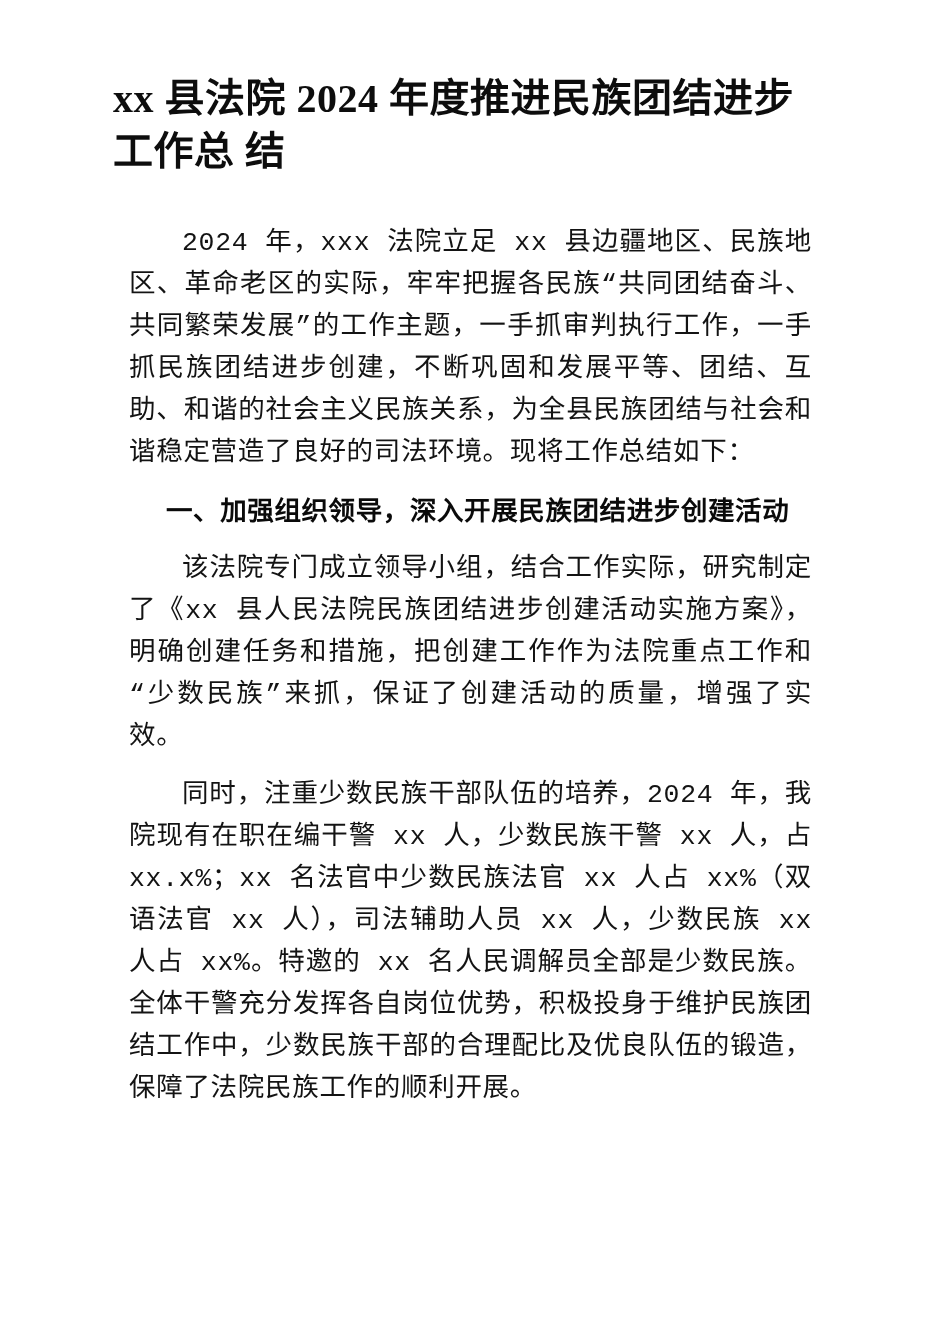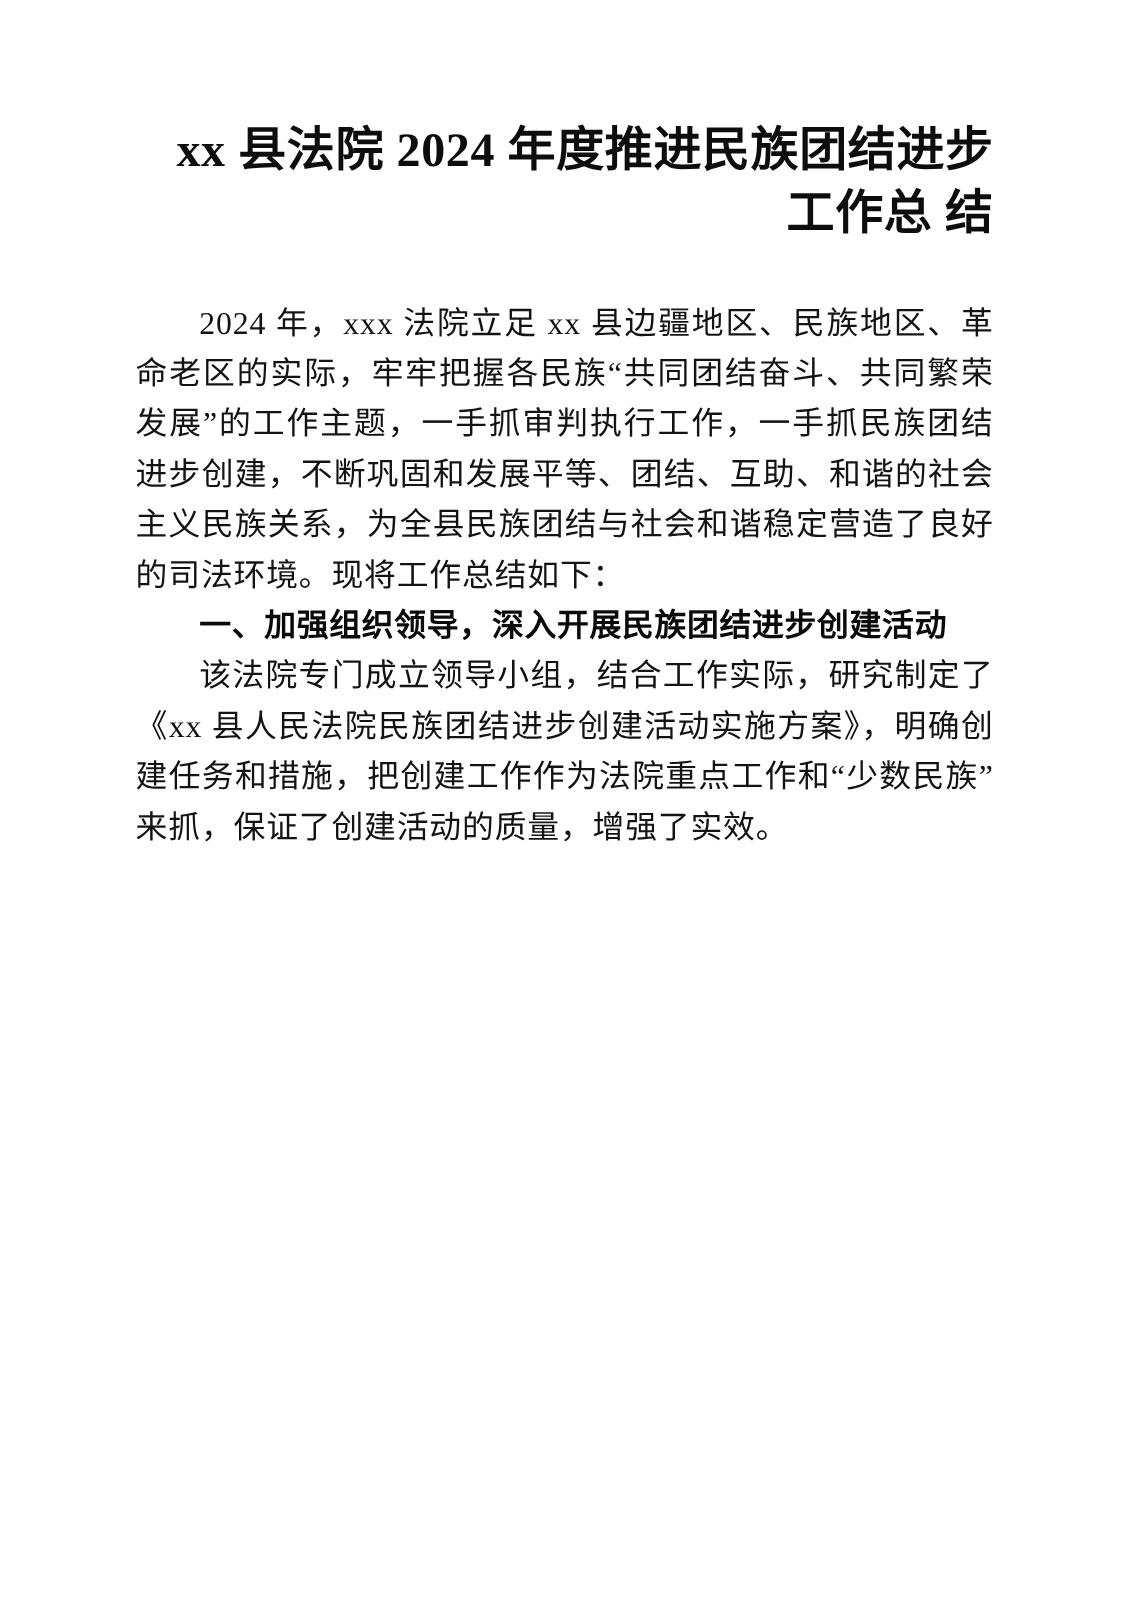--- a/index.html
+++ b/index.html
@@ -26,37 +26,37 @@
     width: 715px;
   }
 
   
   .doc-title {
     font-family: "Liberation Serif", "DejaVu Serif", serif;
     font-weight: bold;
     font-size: 40px;
     line-height: 53px;
     color: #0d0d0d;
-    text-align: right;
+    text-align: left;
     letter-spacing: 0.5px;
     margin: 0;
-    padding-top: 98px;
+    padding-top: 72px;
     word-break: break-all;
   }
 
   
   .para {
-    font-family: Liberation Serif, serif;
+    font-family: Liberation Mono, monospace;
     font-size: 26.5px;
     line-height: 42px;
     color: #131313;
     text-align: justify;
     text-justify: inter-ideograph;
     text-indent: 2em;
-    margin: 0;
+    margin: 16px;
     word-break: break-all;
     letter-spacing: 0.7px;
   }
 
   .para-first {
     margin-top: 44px;
   }
 
   
   .section-heading {
@@ -81,16 +81,17 @@
       <span>xx 县法院 2024 年度推进民族团结进步工作总</span>
       <span>结</span>
     </h1>
 
     <p class="para para-first">2024 年，xxx 法院立足 xx 县边疆地区、民族地区、革命老区的实际，牢牢把握各民族“共同团结奋斗、共同繁荣发展”的工作主题，一手抓审判执行工作，一手抓民族团结进步创建，不断巩固和发展平等、团结、互助、和谐的社会主义民族关系，为全县民族团结与社会和谐稳定营造了良好的司法环境。现将工作总结如下：</p>
 
     <p class="section-heading">一、加强组织领导，深入开展民族团结进步创建活动</p>
 
     <p class="para">该法院专门成立领导小组，结合工作实际，研究制定了《xx 县人民法院民族团结进步创建活动实施方案》，明确创建任务和措施，把创建工作作为法院重点工作和“少数民族”来抓，保证了创建活动的质量，增强了实效。</p>
 
+    <p class="para">同时，注重少数民族干部队伍的培养，2024 年，我院现有在职在编干警 xx 人，少数民族干警 xx 人，占 xx.x%；xx 名法官中少数民族法官 xx 人占 xx%（双语法官 xx 人），司法辅助人员 xx 人，少数民族 xx 人占 xx%。特邀的 xx 名人民调解员全部是少数民族。全体干警充分发挥各自岗位优势，积极投身于维护民族团结工作中，少数民族干部的合理配比及优良队伍的锻造，保障了法院民族工作的顺利开展。</p>
 
 
   </div>
 </div>
 
 </body></html>

